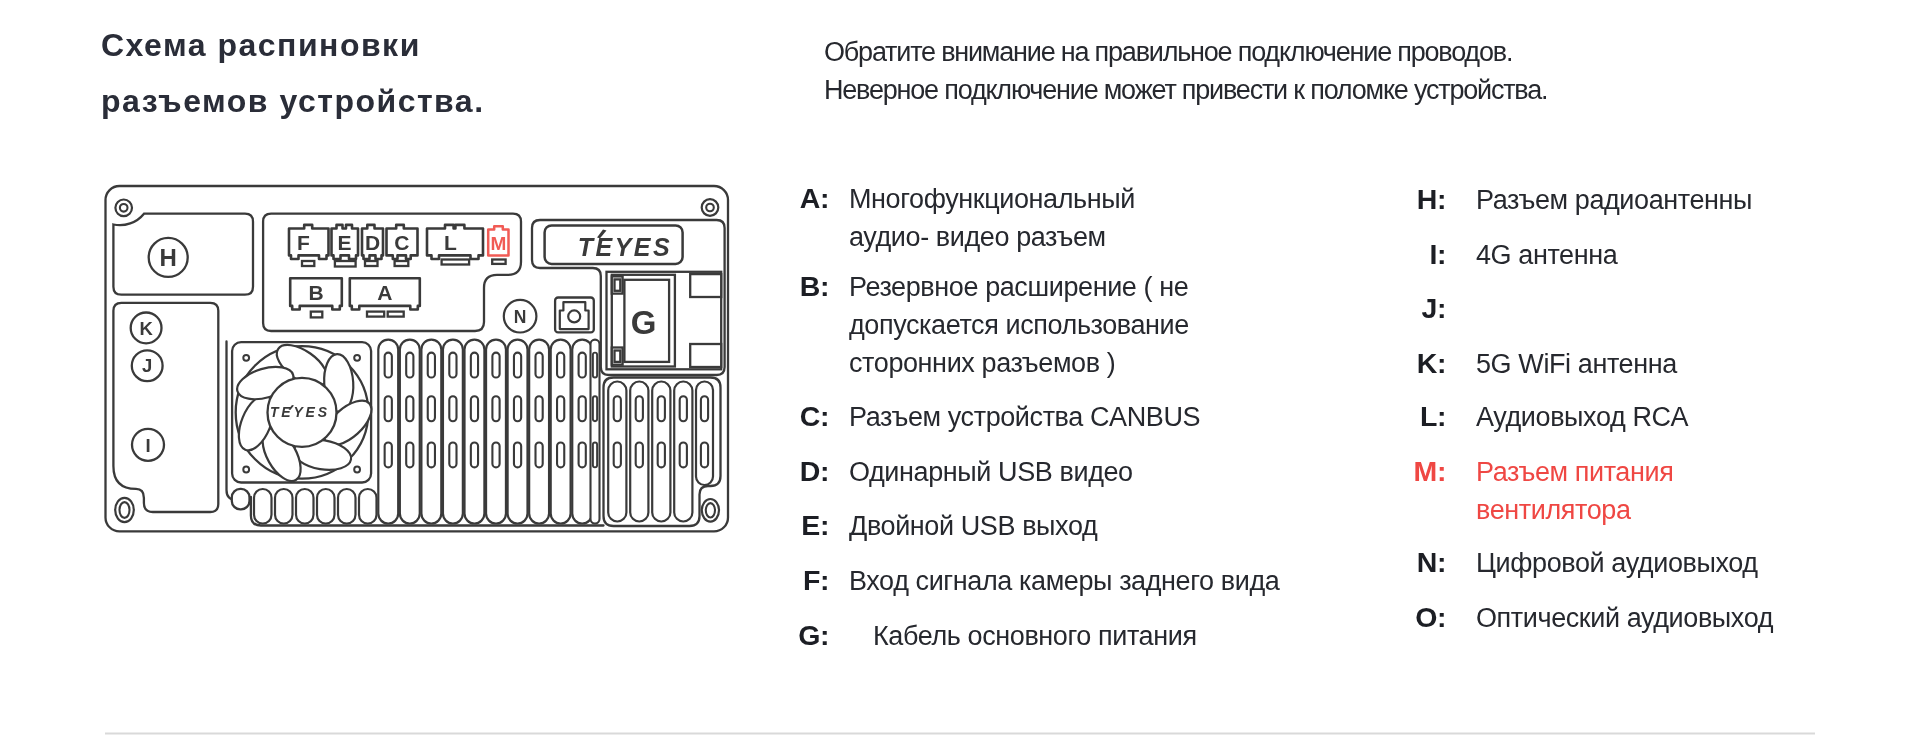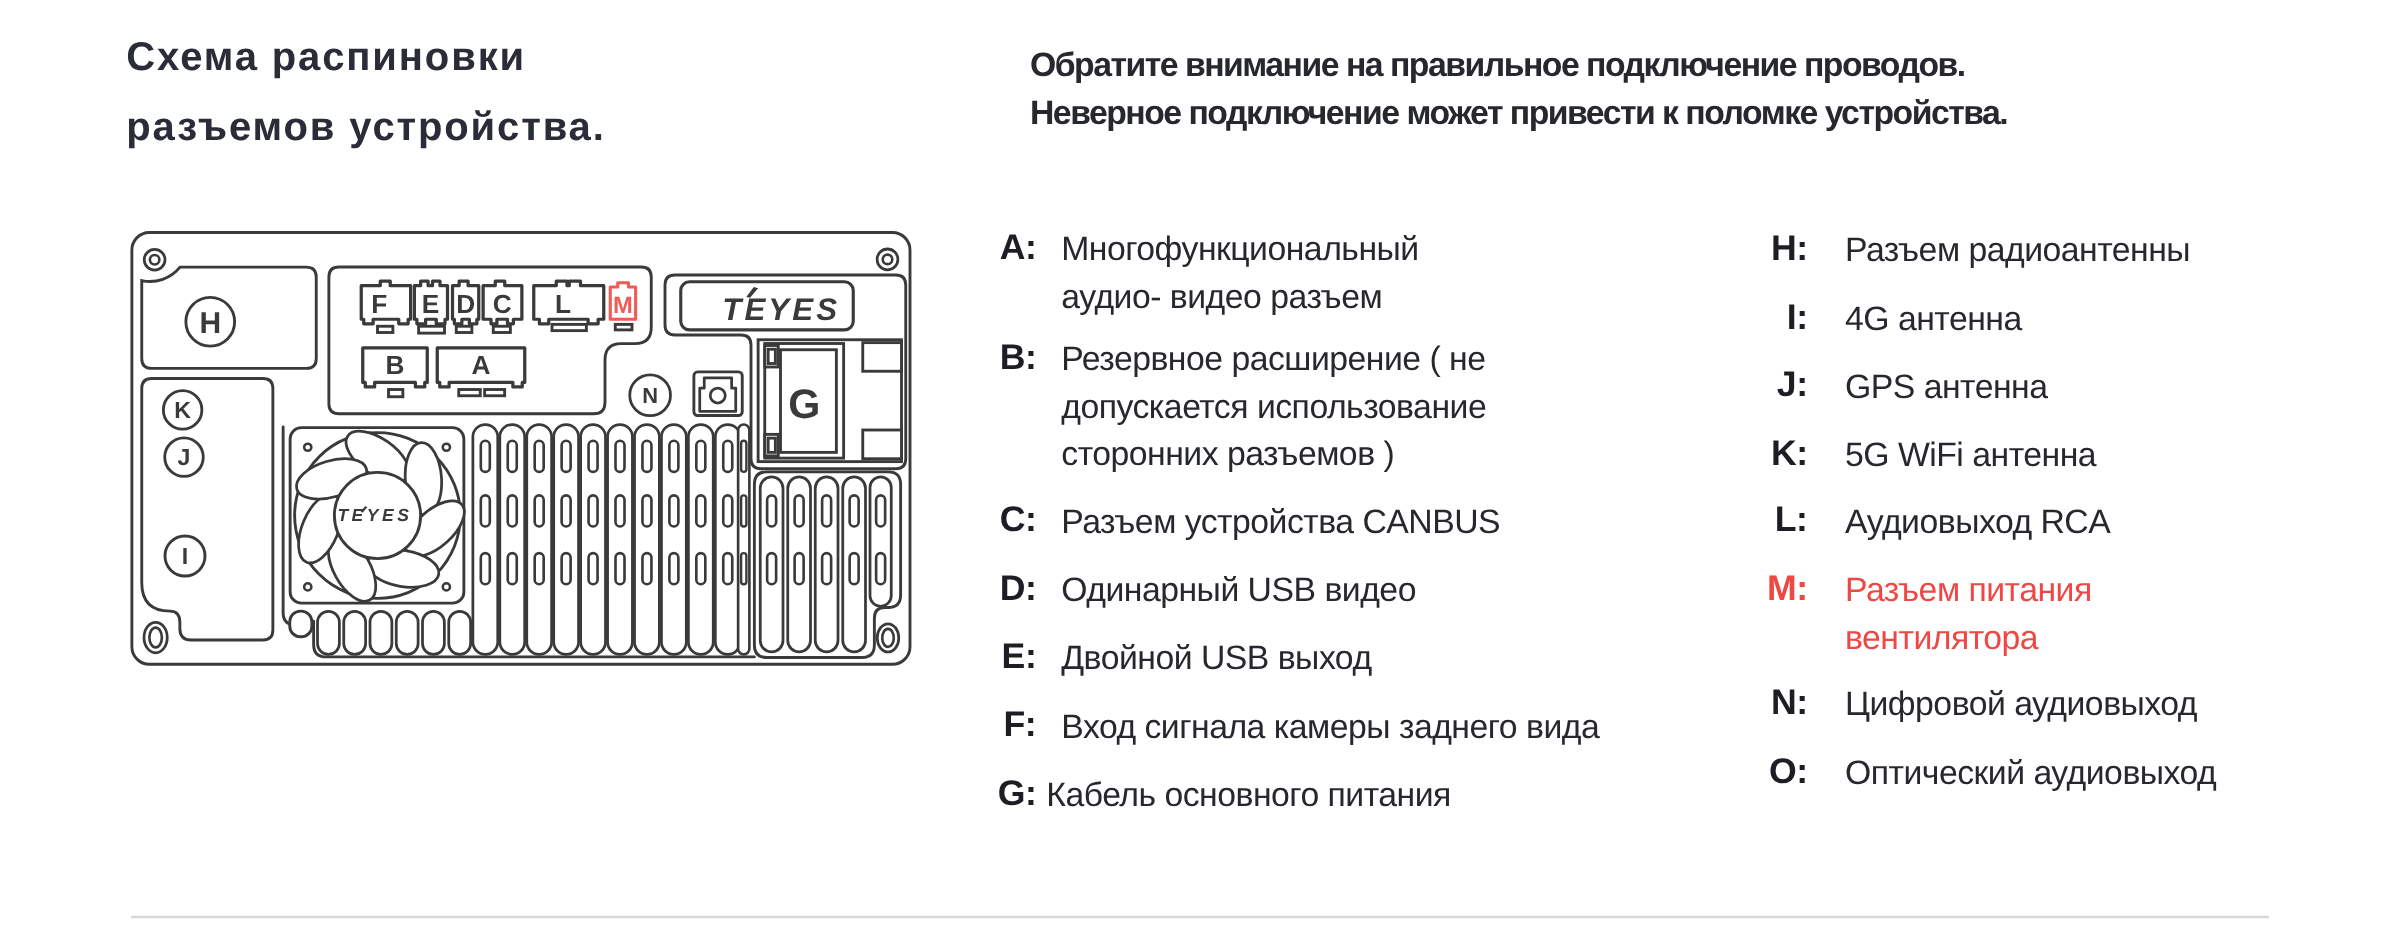--- a/index.html
+++ b/index.html
@@ -1,19 +1,19 @@
 <!DOCTYPE html>
 <html><head><meta charset="utf-8">
 <style>
   html,body { margin:0; padding:0; width:1920px; height:741px; background:#ffffff;
                font-family:"Liberation Sans", sans-serif; overflow:hidden; position:relative; }
   .title { position:absolute; left:101px; top:17px; font-size:32px; line-height:56px;
             font-weight:bold; color:#2a2d38; letter-spacing:1.5px; }
   .subtitle { position:absolute; left:824px; top:33px; font-size:27px; line-height:38px;
-               color:#26282e; letter-spacing:-1.2px;font-weight:bold; }
+               color:#26282e; letter-spacing:-1.2px; }
   .li { position:absolute; font-size:27px; line-height:38px; color:#26282e; letter-spacing:-0.4px; }
   .lk { position:absolute; left:0; top:-1px; width:40px; text-align:right; font-weight:bold; font-size:28.5px; color:#1c1e24; }
   .lt { display:block; }
   .li.red, .li.red .lk { color:#ef4743; }
 </style></head>
 <body>
 
 <div class="title">Схема распиновки<br>разъемов устройства.</div>
 
 <div class="subtitle">Обратите внимание на правильное подключение проводов.<br>Неверное подключение может привести к поломке устройства.</div>
@@ -297,36 +297,35 @@
     <span class="lt" style="margin-left:60px">Двойной USB выход</span>
   </div>
 
 <div class="li " style="left:789px;top:562.4px;">
     <span class="lk">F:</span>
     <span class="lt" style="margin-left:60px">Вход сигнала камеры заднего вида</span>
   </div>
 
 <div class="li " style="left:789px;top:617.4px;">
     <span class="lk">G:</span>
-    <span class="lt" style="margin-left:48px">Кабель основного питания</span>
+    <span class="lt" style="margin-left:84px">Кабель основного питания</span>
   </div>
 
 <div class="li " style="left:1406px;top:180.8px;">
     <span class="lk">H:</span>
     <span class="lt" style="margin-left:70px">Разъем радиоантенны</span>
   </div>
 
 <div class="li " style="left:1406px;top:235.8px;">
     <span class="lk">I:</span>
     <span class="lt" style="margin-left:70px">4G антенна</span>
   </div>
 
 <div class="li " style="left:1406px;top:289.6px;">
     <span class="lk">J:</span>
-    <span class="lt" style="margin-left:70px">GPS антенна</span>
   </div>
 
 <div class="li " style="left:1406px;top:344.6px;">
     <span class="lk">K:</span>
     <span class="lt" style="margin-left:70px">5G WiFi антенна</span>
   </div>
 
 <div class="li " style="left:1406px;top:398.3px;">
     <span class="lk">L:</span>
     <span class="lt" style="margin-left:70px">Аудиовыход RCA</span>

